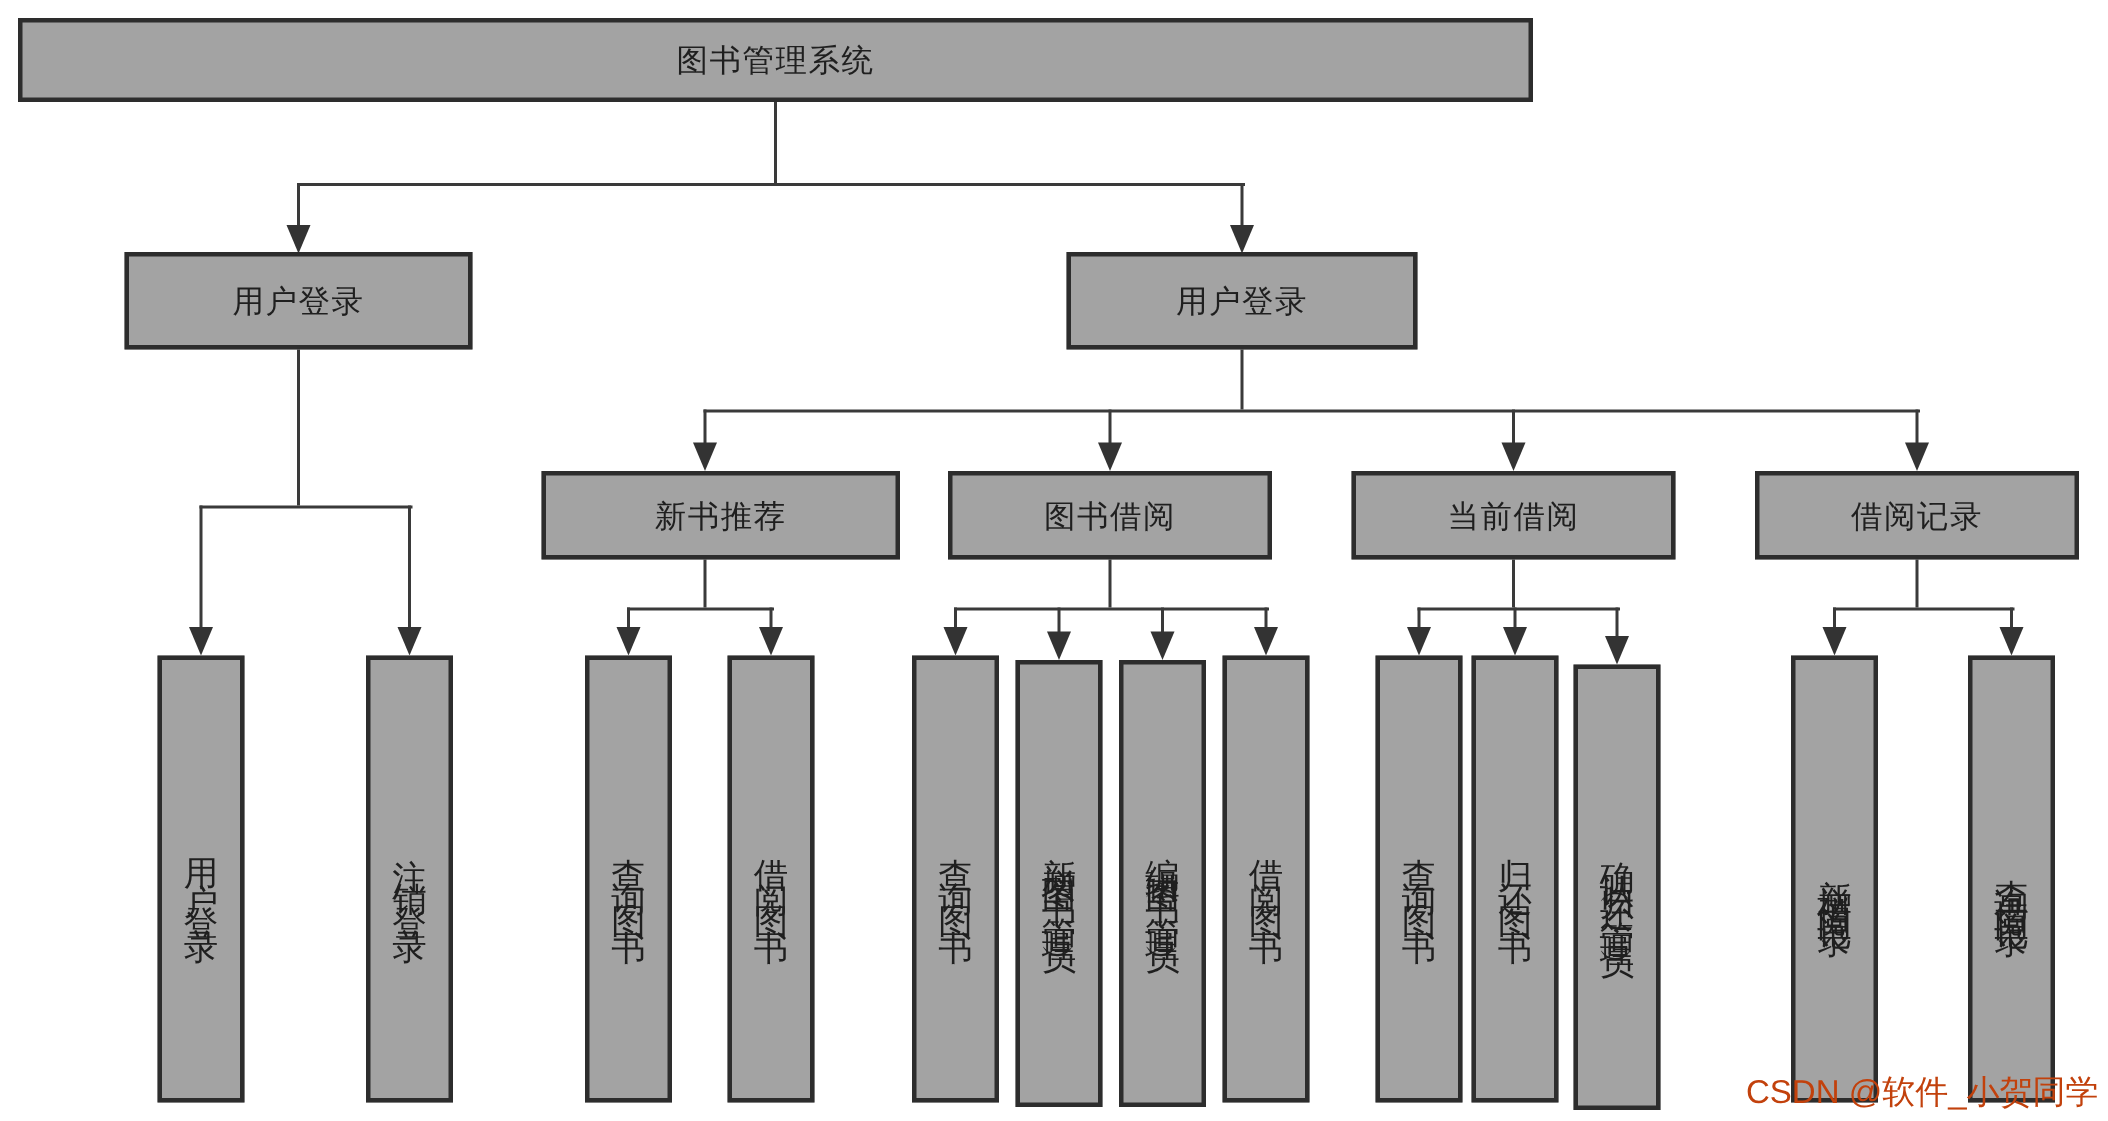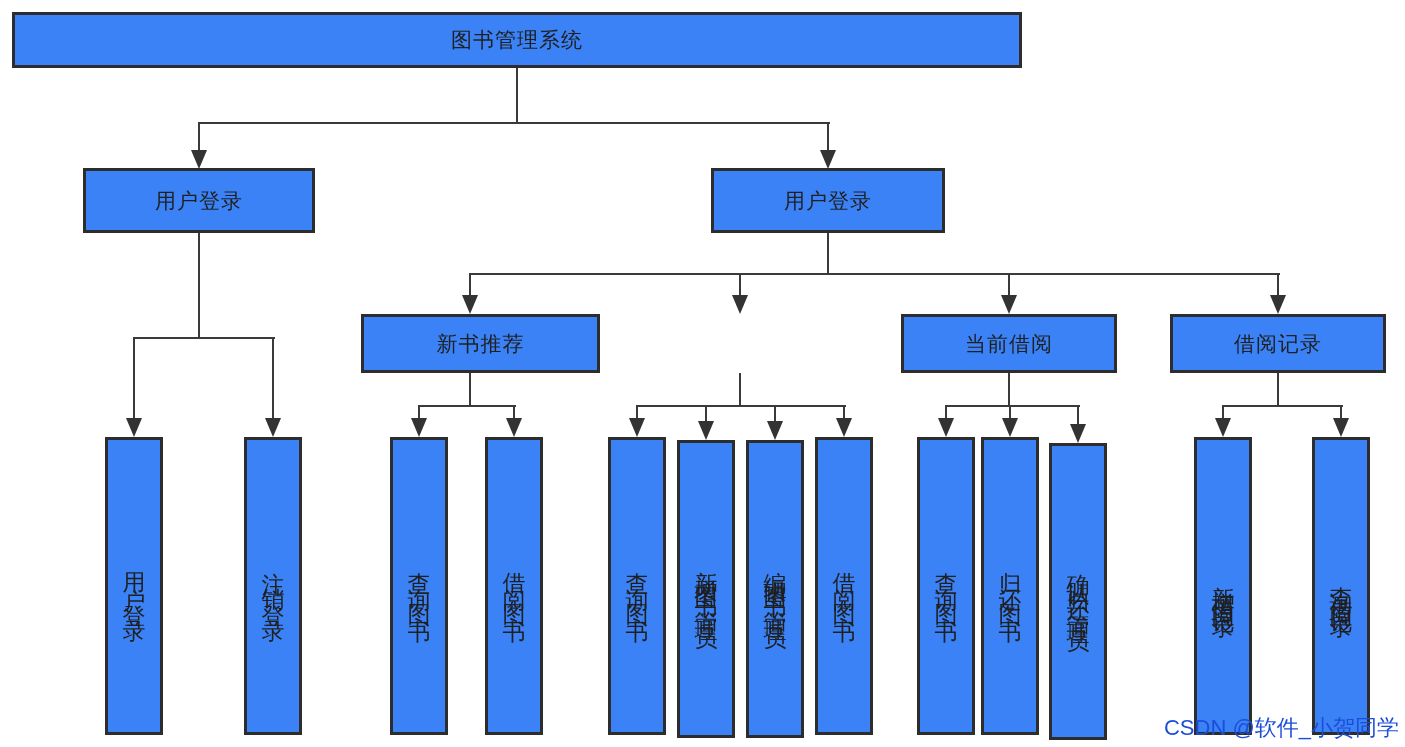--- a/index.html
+++ b/index.html
@@ -8,21 +8,21 @@
     width:1405px;height:747px;
     background:#ffffff;
     font-family:"Liberation Sans", sans-serif;
     color:#1f1f1f;
     overflow:hidden;
   }
   .box{
     position:absolute;
     box-sizing:border-box;
     border:3px solid #2d2d2d;
-    background:#3b82f6;
+    background:#a3a3a3;
     display:flex;
     align-items:center;
     justify-content:center;
   }
   .hlabel{
     font-size:21px;
     letter-spacing:1px;
     white-space:nowrap;
   }
   .leaf .vlabel{
@@ -39,21 +39,21 @@
   .ar{
     position:absolute;width:0;height:0;
     border-left:8px solid transparent;
     border-right:8px solid transparent;
     border-top:19px solid #333333;
   }
   .watermark{
     position:absolute;
     right:6px;bottom:4px;
     font-size:22px;
-    color:#1d4ed8;
+    color:#c2410c;
     white-space:nowrap;
     z-index:5;
   }
 </style>
 </head>
 <body>
 
 <div id="stage">
 
   <div class="box" style="left:12px;top:12px;width:1010px;height:56px">
@@ -87,20 +87,23 @@
   <div class="ar" style="left:462px;top:295px"></div>
   <div class="vl" style="left:739px;top:273px;height:23px"></div>
   <div class="ar" style="left:732px;top:295px"></div>
   <div class="vl" style="left:1008px;top:273px;height:23px"></div>
   <div class="ar" style="left:1001px;top:295px"></div>
   <div class="vl" style="left:1277px;top:273px;height:23px"></div>
   <div class="ar" style="left:1270px;top:295px"></div>
 
   <div class="box" style="left:361px;top:314px;width:239px;height:59px">
     <span class="hlabel">新书推荐</span>
+  </div>
+  <div class="box" style="left:632px;top:314px;width:216px;height:59px">
+    <span class="hlabel">图书借阅</span>
   </div>
   <div class="box" style="left:1170px;top:314px;width:216px;height:59px">
     <span class="hlabel">借阅记录</span>
   </div>
   <div class="box" style="left:901px;top:314px;width:216px;height:59px">
     <span class="hlabel">当前借阅</span>
   </div>
 
   <div class="vl" style="left:469px;top:373px;height:32px"></div>
   <div class="hl" style="left:418px;top:405px;width:98px"></div>

